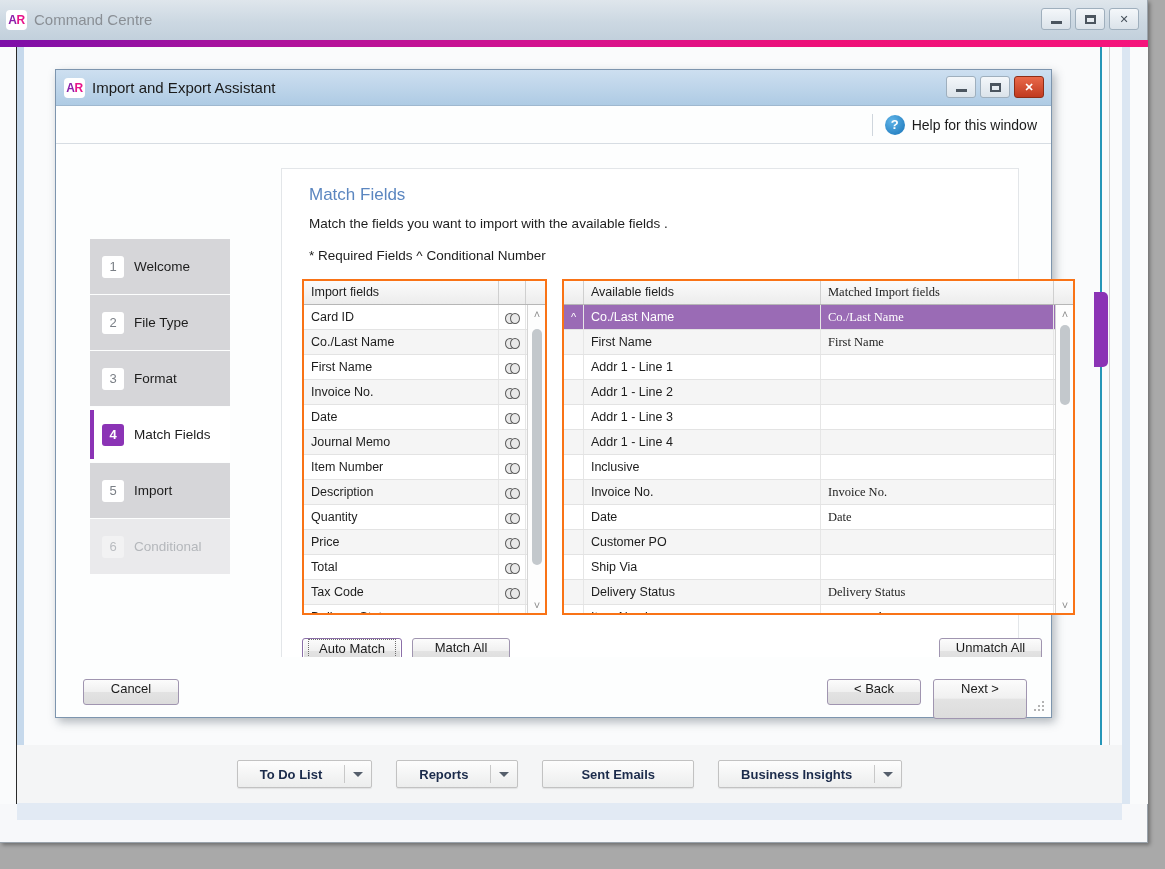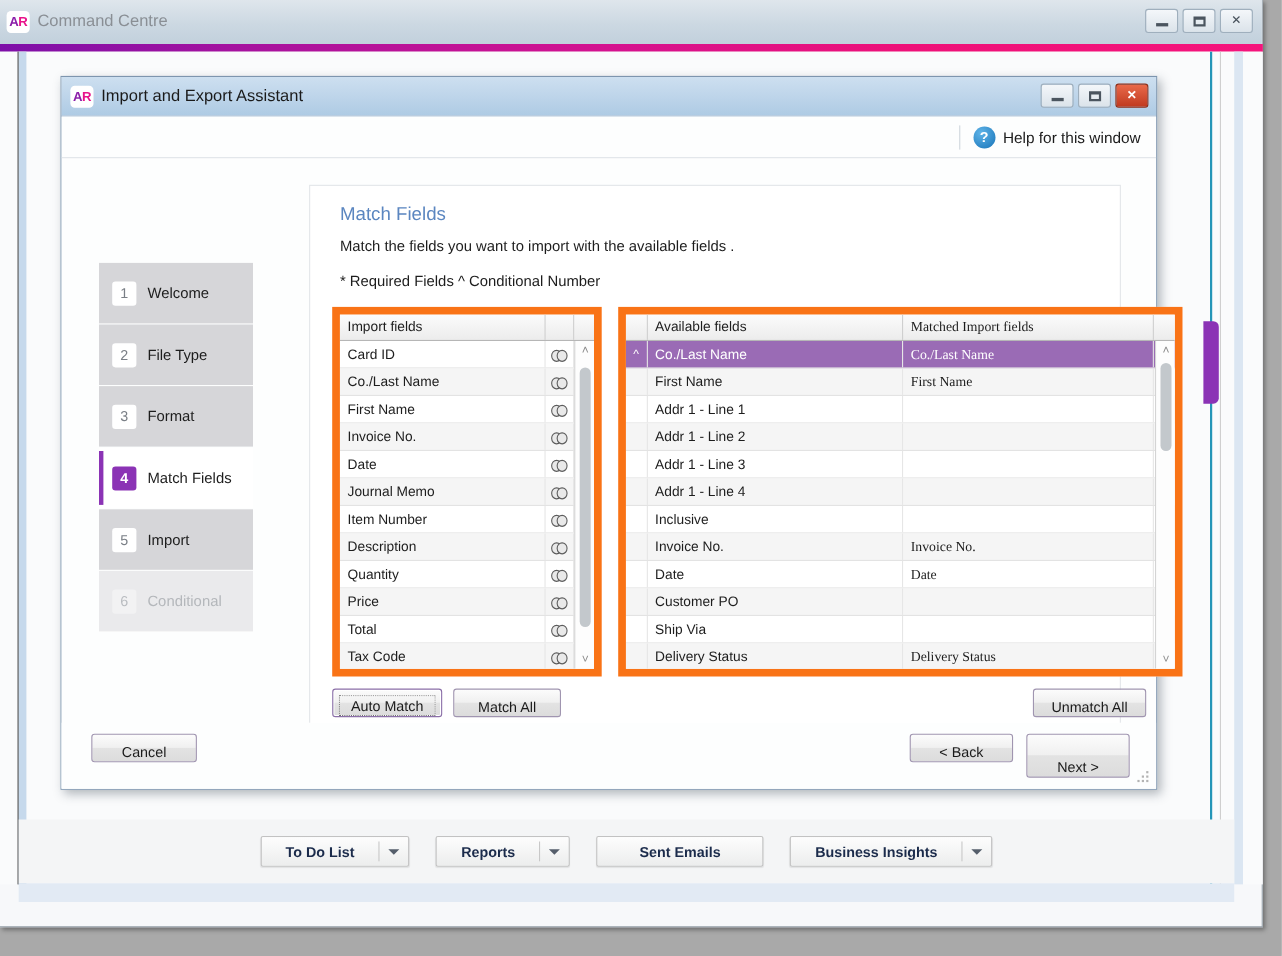--- a/index.html
+++ b/index.html
@@ -159,21 +159,21 @@
   .panel {
     position:absolute; left:225px; top:24px; width:738px; height:528px;
     background:#fff; border:1px solid #e3e6e9;
   }
   .panel-h1 { position:absolute; left:27px; top:16px; font-size:17px; color:#5b86c0; }
   .panel-sub { position:absolute; left:27px; top:47px; font-size:13.5px; color:#1d1d1d; }
   .panel-legend { position:absolute; left:27px; top:79px; font-size:13.5px; color:#1d1d1d; }
 
   
   .listbox {
-    position:absolute; border:7px solid #f97316; background:#fff; overflow:hidden;
+    position:absolute; border:2px solid #f97316; background:#fff; overflow:hidden;
   }
   .lb-left  { left:20px;  top:110px; width:245px; height:336px; }
   .lb-right { left:280px; top:110px; width:513px; height:336px; }
 
   .lb-head { display:flex; height:24px;
     background: linear-gradient(to bottom,#fbfbfb,#ececec);
     border-bottom:1px solid #b6b6b6; }
   .lb-head .cell {
     font-size:12.5px; color:#1d1d1d; padding:4px 7px; border-right:1px solid #cfcfcf;
     overflow:hidden; white-space:nowrap;
@@ -218,24 +218,24 @@
   .vs-arrow.up { top:0; } .vs-arrow.down { bottom:0; }
   .vs-thumb {
     position:absolute; left:4px; width:10px; border-radius:5px; background:#c3c8cc;
   }
   .lb-left .vs-thumb  { top:24px; height:236px; }
   .lb-right .vs-thumb { top:20px; height:80px; }
   .lb-right .vscroll { top:24px; }
 
   
   .btn {
-    display:inline-flex; align-items:flex-end; justify-content:center;
+    display:inline-flex; align-items:flex-start; justify-content:center;
     background: linear-gradient(to bottom,#fcfcfc 0%,#f0f0f0 48%,#e3e3e3 50%,#dcdcdc 100%);
     border:1px solid #a095b0; border-radius:3px;
-    font-size:13px; color:#1a1a1a; height:26px;
+    font-size:13px; color:#1a1a1a; height:26px;margin-top:12px;
   }
   .btn.focus { border-color:#8b6fa8; box-shadow: inset 0 0 0 1px #fff; }
   .btn.focus .inner {
     border:1px dotted #6d6d6d; padding:1px 10px; border-radius:1px;
   }
   .btn .inner { padding:1px 10px; }
 
   .b-automatch { position:absolute; left:20px; top:457px; width:100px; }
   .b-matchall  { position:absolute; left:130px; top:457px; width:98px; }
   .b-unmatchall{ position:absolute; left:657px; top:457px; width:103px; }

